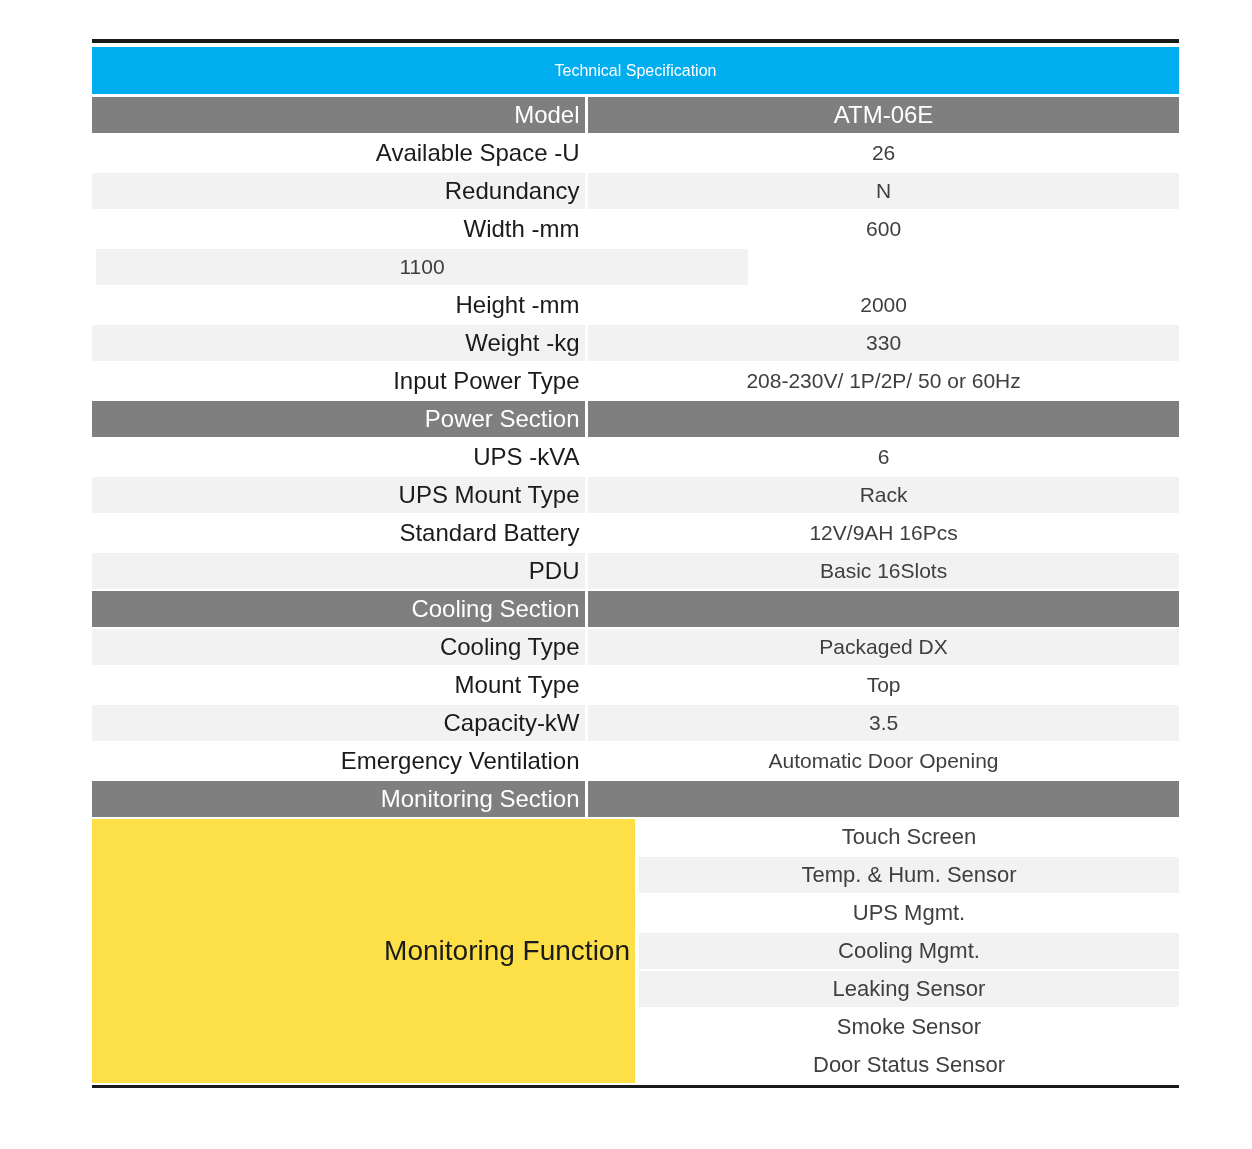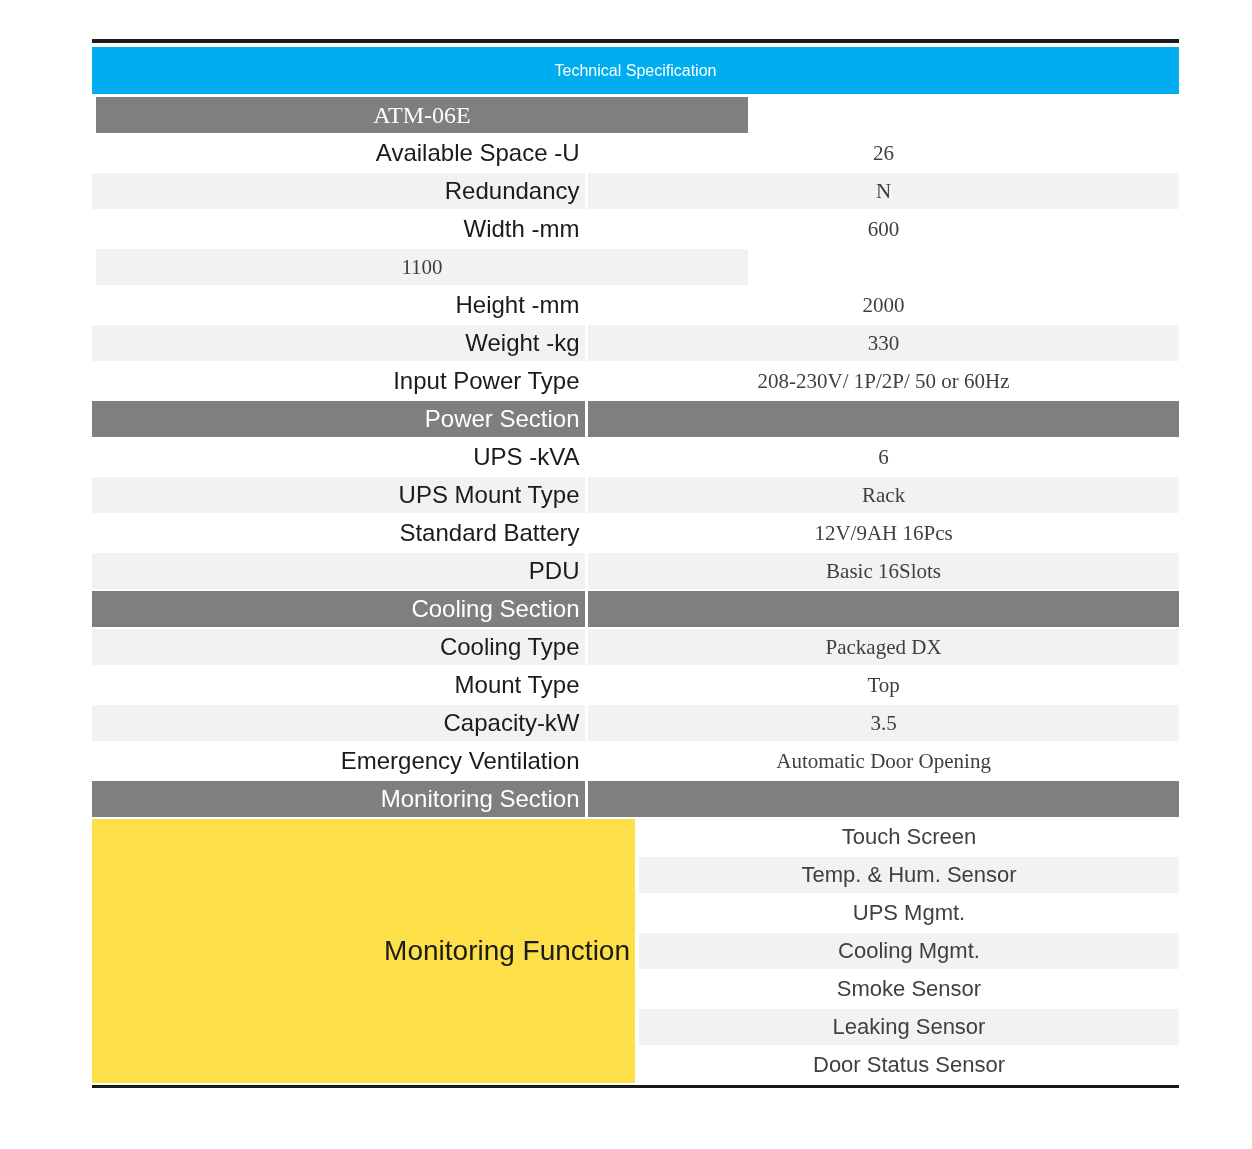--- a/index.html
+++ b/index.html
@@ -29,21 +29,20 @@
   .cell-l{
     width:543px;display:flex;align-items:center;justify-content:flex-end;
     padding-right:5px;font-size:24px;color:var(--label-color);background:#FFFFFF;
     white-space:nowrap;
   }
   .gut{width:4px;background:#FFFFFF;}
   .cell-r{
     width:652px;display:flex;align-items:center;justify-content:center;
     font-size:21px;color:var(--value-color);background:#FFFFFF;
     white-space:nowrap;
-    font-family:Liberation Serif, serif;
   }
   .row.shade .cell-l,.row.shade .cell-r{background:var(--row-shade);}
   .row.gray-head .cell-l,.row.gray-head .cell-r{
     background:var(--section-gray);color:#FFFFFF;
   }
   .row.gray-head .cell-r{font-size:24px;}
   .mon-block{display:flex;margin-top:2px;}
   .mon-left{
     width:543px;display:flex;align-items:center;justify-content:flex-end;
     padding-right:5px;font-size:28px;color:var(--label-color);background:#fde047;
@@ -61,20 +60,21 @@
 </head>
 <body>
 
 <div class="sheet">
 
   <div class="top-rule"></div>
 
   <div class="title-bar">Technical Specification</div>
 
   <div class="row first gray-head">
+    <div class="cell-l">Model</div>
     <div class="gut"></div>
     <div class="cell-r">ATM-06E</div>
   </div>
 
   <div class="row">
     <div class="cell-l">Available Space -U</div>
     <div class="gut"></div>
     <div class="cell-r">26</div>
   </div>
   <div class="row shade">
@@ -168,21 +168,21 @@
   </div>
 
   <div class="mon-block">
     <div class="mon-left">Monitoring Function</div>
     <div class="gut"></div>
     <div class="mon-right">
       <div class="mon-row">Touch Screen</div>
       <div class="mon-row shade">Temp. &amp; Hum. Sensor</div>
       <div class="mon-row">UPS Mgmt.</div>
       <div class="mon-row shade">Cooling Mgmt.</div>
+      <div class="mon-row shade">Leaking Sensor</div>
       <div class="mon-row">Smoke Sensor</div>
-      <div class="mon-row shade">Leaking Sensor</div>
       <div class="mon-row">Door Status Sensor</div>
     </div>
   </div>
 
   <div class="bottom-rule"></div>
 
 </div>
 
 </body></html>

